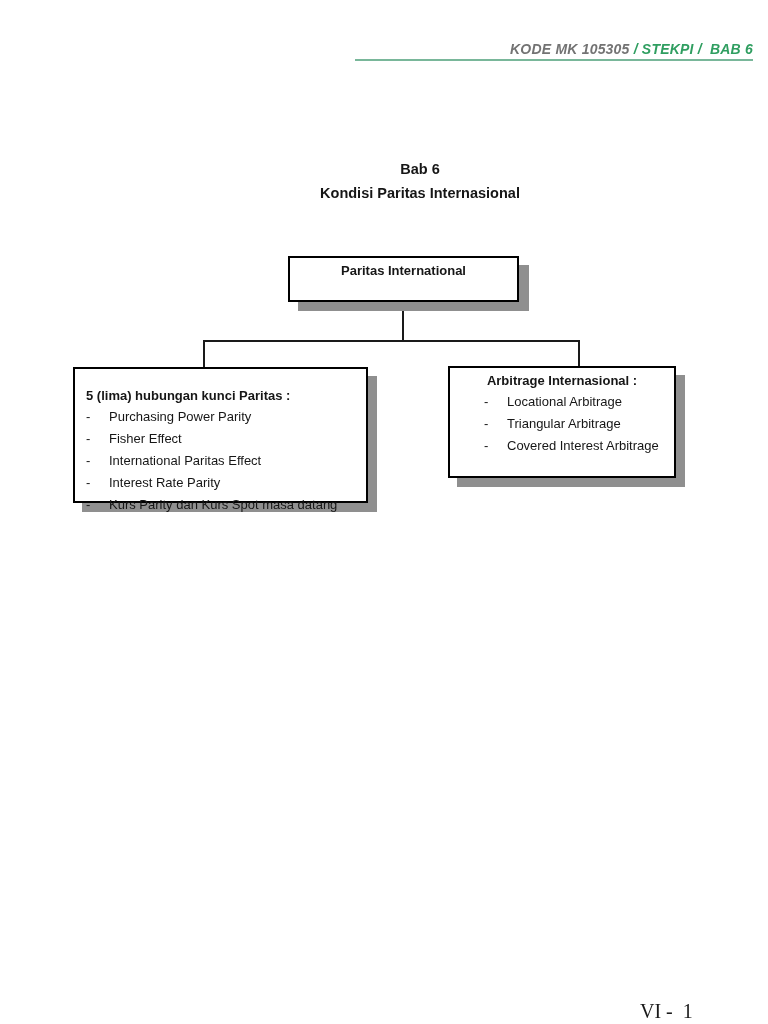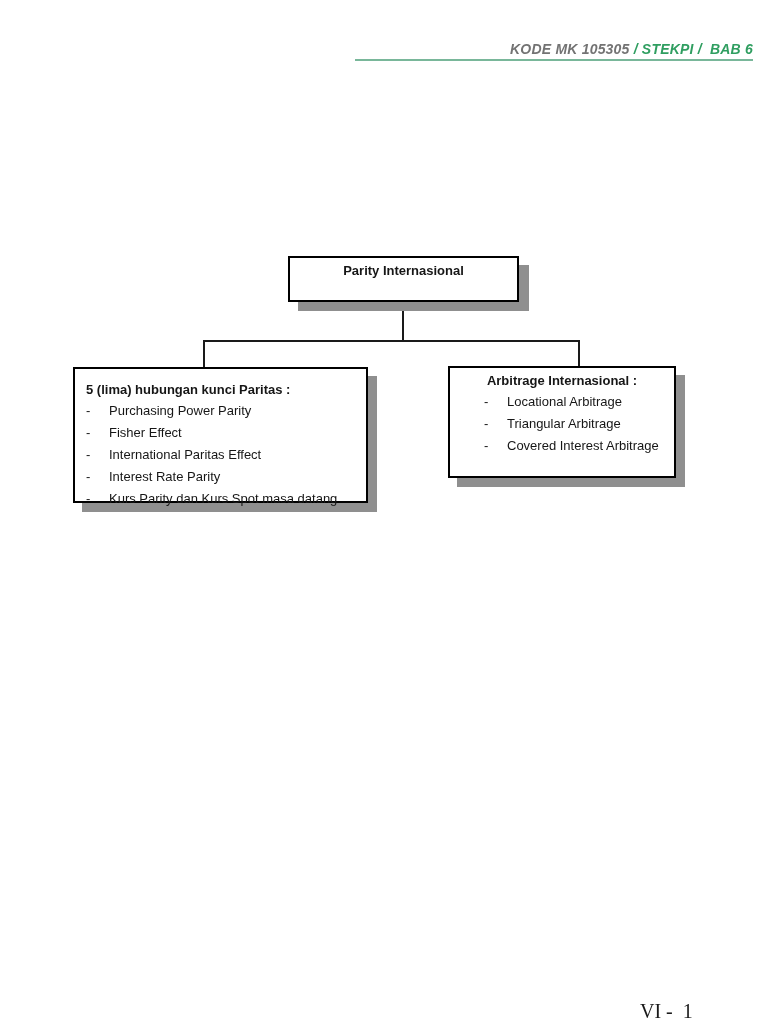--- a/index.html
+++ b/index.html
@@ -66,21 +66,21 @@
     box-shadow: 10px 9px 0 0 #8f8f8f;
   }
   .root-label {
     text-align: center;
     font-weight: bold;
     padding-top: 5px;
   }
   .left-box {
     left: 73px; top: 367px;
     width: 295px; height: 136px;
-    padding: 11px 10px 0 11px;
+    padding: 17px 10px 0 11px;
   }
   .right-box {
     left: 448px; top: 366px;
     width: 228px; height: 112px;
     padding: 3px 8px 0 8px;
   }
   .box-heading {
     font-weight: bold;
     line-height: 20px;
     white-space: nowrap;
@@ -112,28 +112,32 @@
   }
 </style>
 </head>
 <body>
 
 <div class="page">
 
   <div class="header-text"><span class="hdr-red">KODE MK 105305</span><span class="hdr-green"> / STEKPI /  BAB 6</span></div>
   <div class="header-rule"></div>
 
+  <div class="title-block">
+    <div class="title-line">Bab 6</div>
+    <div class="title-line">Kondisi Paritas Internasional</div>
+  </div>
 
   <div class="line" style="left:402px; top:303px; width:2px; height:38px;"></div>
   <div class="line" style="left:203px; top:340px; width:377px; height:2px;"></div>
   <div class="line" style="left:203px; top:342px; width:2px; height:25px;"></div>
   <div class="line" style="left:578px; top:342px; width:2px; height:24px;"></div>
 
   <div class="box root-box">
-    <div class="root-label">Parity Internasional</div>
+    <div class="root-label">Paritas International</div>
   </div>
 
   <div class="box left-box">
     <div class="box-heading">5 (lima) hubungan kunci Paritas :</div>
     <div class="li">
       <span class="dash">-</span>
       <span>Purchasing Power Parity</span>
     </div>
     <div class="li">
       <span class="dash">-</span>

